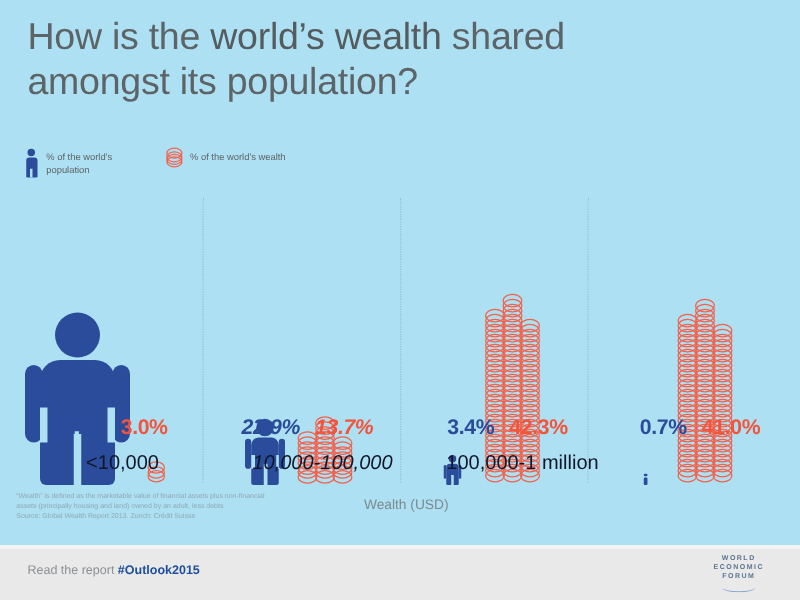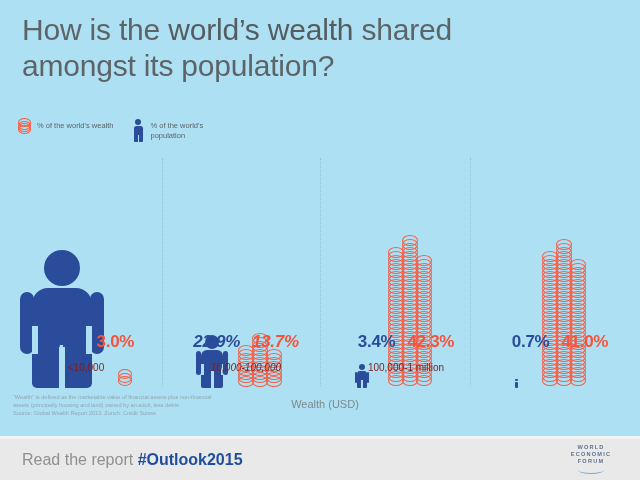--- a/index.html
+++ b/index.html
@@ -65,41 +65,41 @@
   }
 
   
   .values{
     position:absolute;left:0;top:182px;width:160px;
     text-align:center;font-weight:700;font-size:17px;letter-spacing:-0.3px;
   }
   .v-pop{color:#2b4b9b;}
   .v-wealth{color:#f4543c;margin-left:12px;}
   .cat{
-    position:absolute;left:0;top:212px;width:160px;text-align:center;
-    color:#7f1d1d;font-size:10px;font-weight:400;
+    position:absolute;left:12px;top:212px;width:160px;text-align:center;
+    color:#0f172a;font-size:16px;font-weight:400;
   }
 
   
   .footnote{
     position:absolute;left:13px;top:393px;width:235px;
     color:#8fa9b5;font-size:5.6px;line-height:8.2px;
   }
   .axis-label{
     position:absolute;left:255px;top:398px;width:140px;
     color:#7d8a90;font-size:11px;text-align:center;
   }
 
   
   .footer{
     position:absolute;left:0;bottom:0;width:640px;height:44px;background:#e9e9e9;
   }
   .footer-rule{position:absolute;left:0;top:0;width:640px;height:3px;background:#f4f4f4;}
   .footer-text{
-    position:absolute;left:22px;top:15px;color:#8d9194;font-size:16px;
+    position:absolute;left:22px;top:15px;color:#8d9194;font-size:10px;
   }
   .footer-text b{color:#1f4e9c;font-weight:700;}
   .wef{
     position:absolute;right:18px;top:8px;width:62px;text-align:center;
     color:#5c7390;font-size:5.6px;line-height:7px;letter-spacing:1.2px;font-weight:700;
   }
   .wef .arc{
     display:block;margin:1px auto 0;width:26px;height:7px;
     border-bottom:1.3px solid #7fa8d0;border-radius:0 0 50% 50%;
   }
@@ -108,37 +108,37 @@
 <body>
 
 <div class="canvas">
 
   <div class="title">
     <span>How is the </span><span class="strong">world’s wealth</span><span> shared</span><br>
     <span>amongst its population?</span>
   </div>
 
   <div class="legend">
-    <div class="legend-item">
-      <span class="legend-icon">
-        <span class="coin-mini">
-          <i style="top:0px;"></i><i style="top:3px;"></i><i style="top:5px;"></i><i style="top:7px;"></i>
-        </span>
-      </span>
-      <span class="legend-label">% of the world's wealth</span>
-    </div>
     <div class="legend-item">
       <span class="legend-icon">
         <span class="person" style="display:block;width:14px;height:26px;">
           <span class="head" style="left:4px;top:1px;width:6px;height:6px;"></span>
           <span class="body" style="left:2.5px;top:8px;width:9px;height:16px;border-radius:2.5px 2.5px 1px 1px;"></span>
           <span class="leg-gap" style="left:6.3px;top:17px;width:1.4px;height:7px;"></span>
         </span>
       </span>
       <span class="legend-label">% of the world's population</span>
+    </div>
+    <div class="legend-item">
+      <span class="legend-icon">
+        <span class="coin-mini">
+          <i style="top:0px;"></i><i style="top:3px;"></i><i style="top:5px;"></i><i style="top:7px;"></i>
+        </span>
+      </span>
+      <span class="legend-label">% of the world's wealth</span>
     </div>
   </div>
 
   <div class="divider d0"></div>
   <div class="divider d1"></div>
   <div class="divider d2"></div>
 
   <div class="chart">
 
     <div class="group g0">

